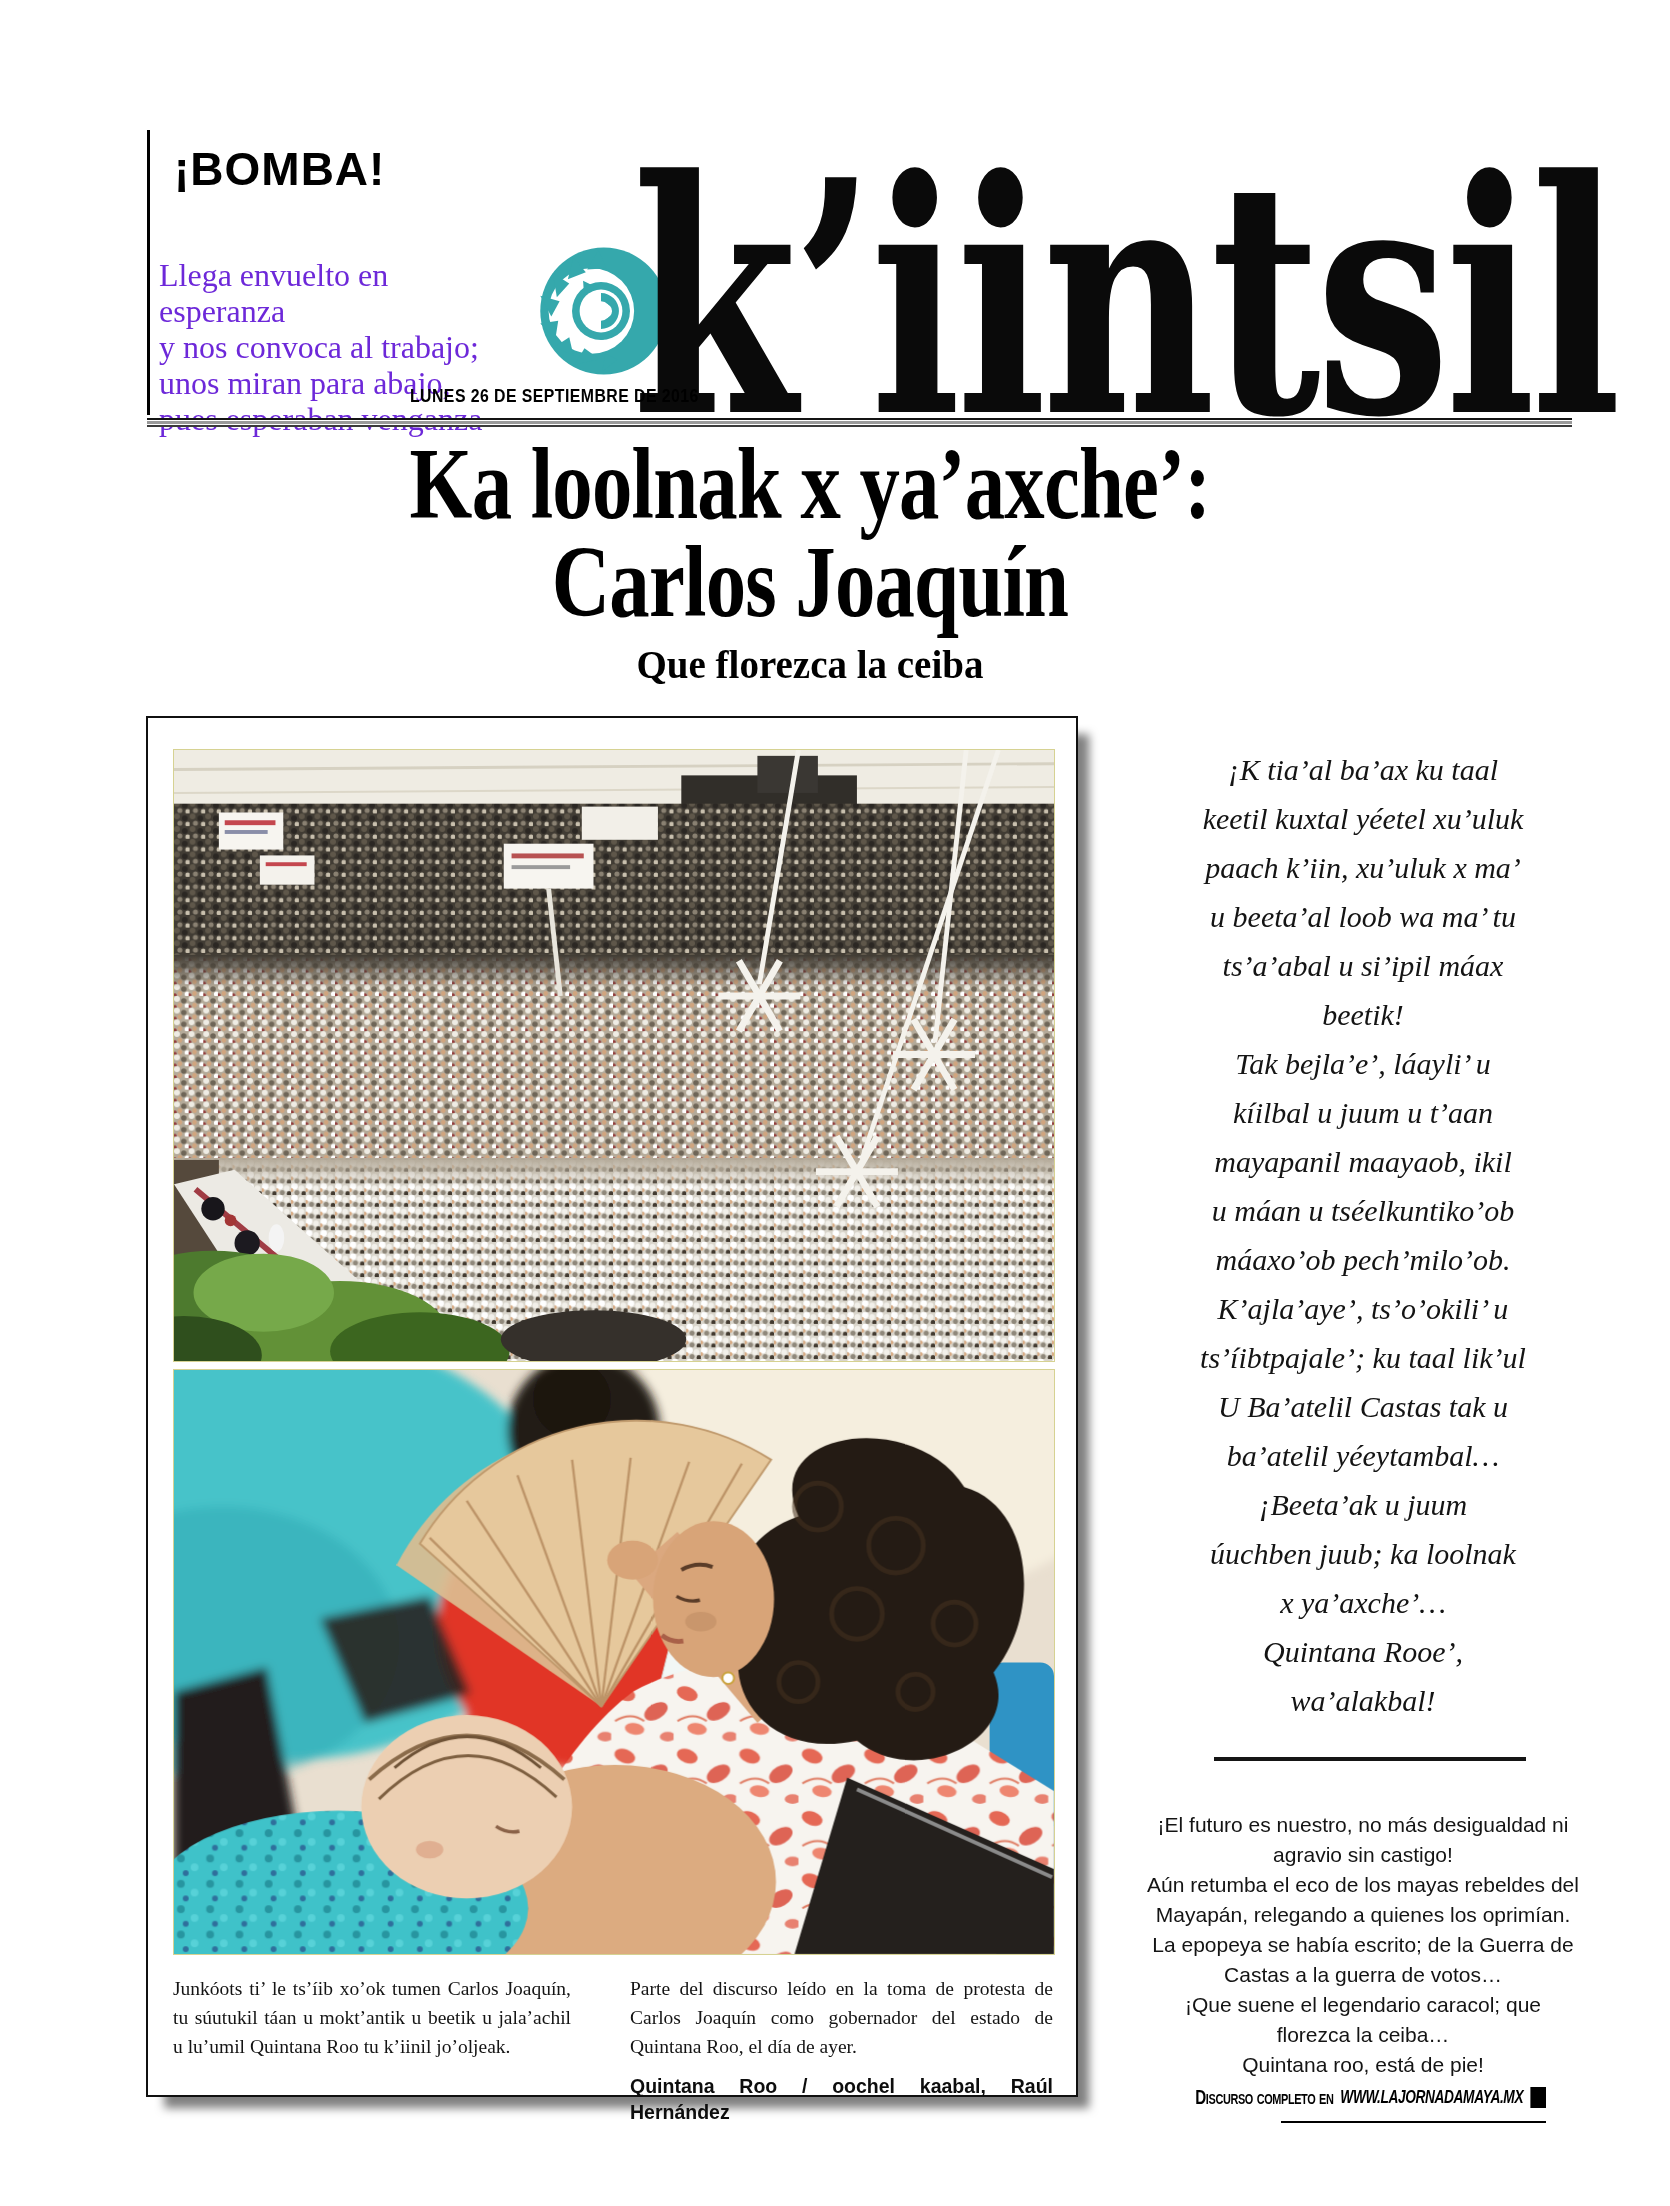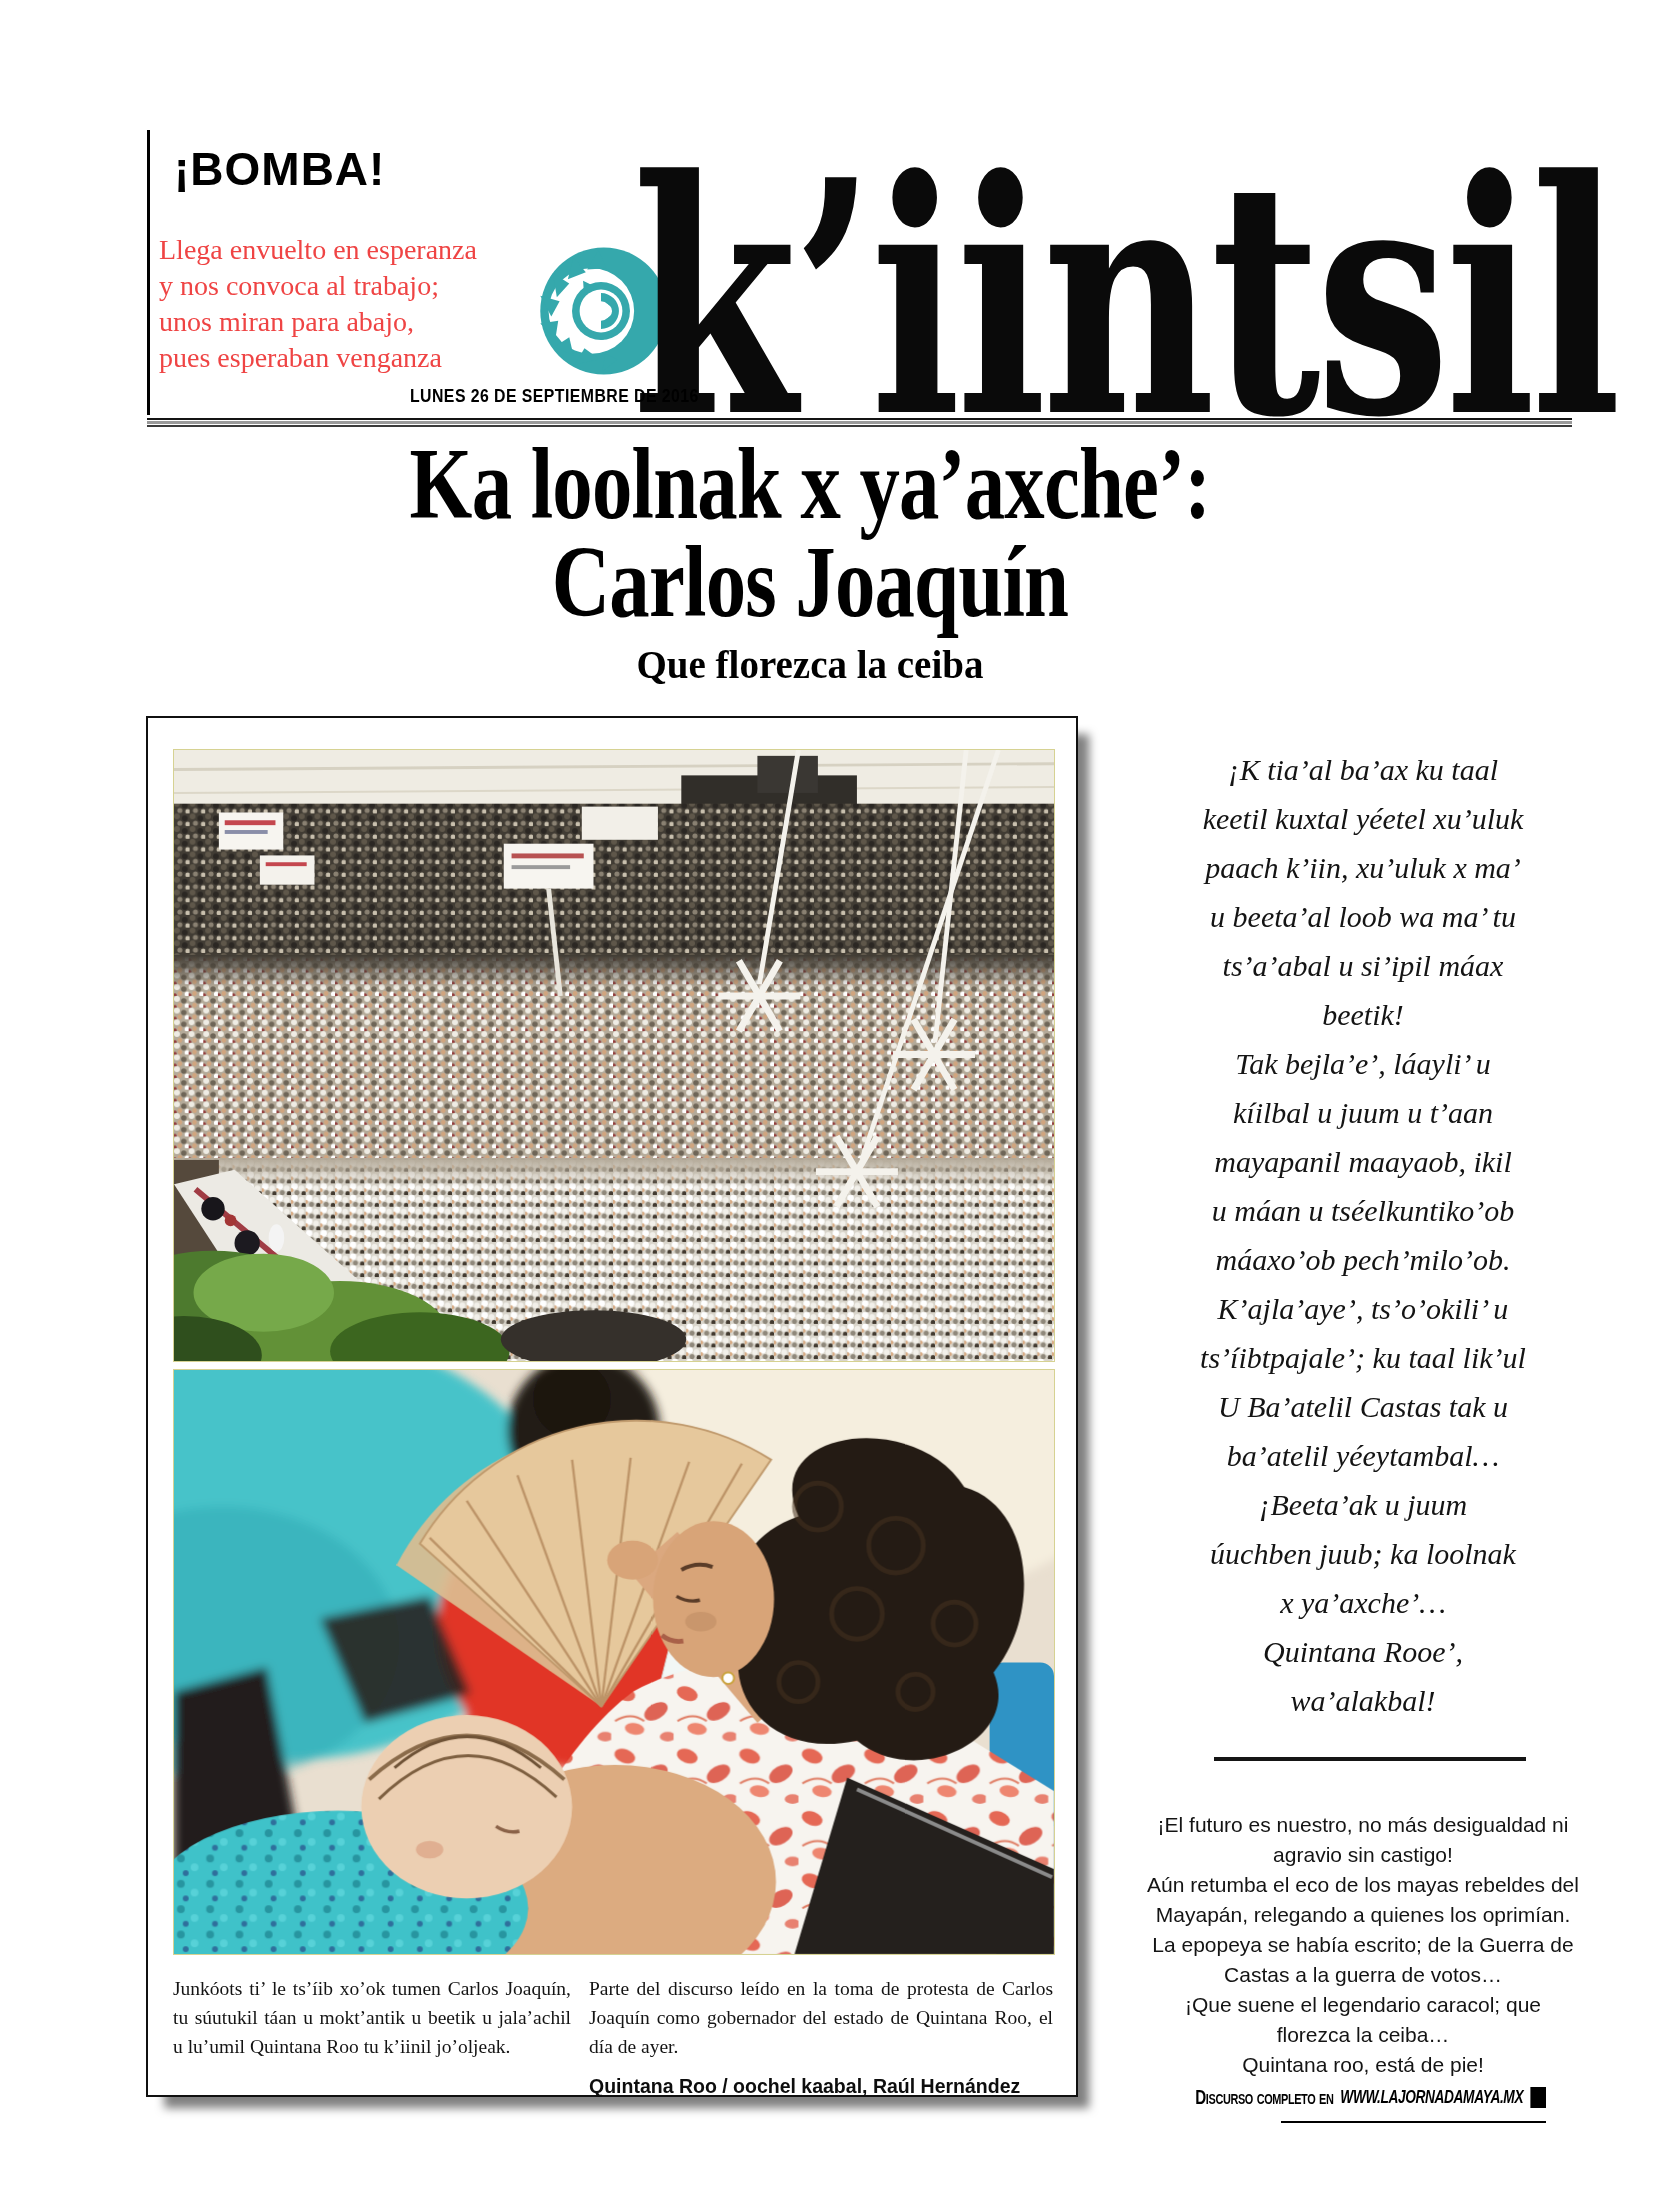--- a/index.html
+++ b/index.html
@@ -4,21 +4,21 @@
 <style>
   html,body{margin:0;padding:0;background:#ffffff;}
   .page{position:relative;width:1671px;height:2207px;background:#fff;overflow:hidden;
         font-family:"Liberation Serif",serif;color:#111;}
   .abs{position:absolute;}
 
   
   .mast-rule{left:147px;top:130px;width:2.9px;height:285px;background:#000;}
   .bomba-title{left:174px;top:142px;font-family:"Liberation Sans",sans-serif;font-weight:bold;
                font-size:46px;letter-spacing:1px;color:#000;}
-  .bomba-text{left:159px;top:232px;width:336px;font-size:28px;line-height:36px;color:#ef4444;}
+  .bomba-text{left:159px;top:257px;width:336px;font-size:32px;line-height:36px;color:#6d28d9;}
   .sun-wrap{left:532px;top:242px;width:138px;height:138px;}
   .logo-text{left:632px;top:138px;font-family:"DejaVu Serif",serif;font-weight:bold;
              font-size:322px;line-height:322px;letter-spacing:-0.02em;color:#0a0a0a;
              transform:scaleX(.74);transform-origin:left top;white-space:nowrap;}
   .date-line{left:410px;top:386px;font-family:"Liberation Sans",sans-serif;font-weight:bold;
              font-size:18px;letter-spacing:0.5px;transform:scaleX(.88);transform-origin:left top;
              color:#000;white-space:nowrap;}
   .divider{left:147px;top:418px;width:1425px;height:8.8px;
            background:linear-gradient(#141414 0 2px,#fff 2px 2.9px,#9a9a9a 2.9px 5.9px,#fff 5.9px 6.8px,#3a3a3a 6.8px 8.8px);}
 
@@ -30,21 +30,21 @@
 
   
   .frame{left:146px;top:716px;width:928px;height:1377px;background:#fff;border:2px solid #101010;
          box-shadow:14.6px 14.6px 8.8px -2.9px rgba(0,0,0,.5);}
   .photo{position:absolute;border:1px solid #d6d292;overflow:hidden;}
   .photo1{left:25px;top:31px;width:880px;height:611px;}
   .photo2{left:25px;top:651px;width:880px;height:584px;}
   .photo svg{display:block;}
 
   
-  .captions{left:25px;top:1256px;width:880px;display:flex;gap:18px;position:absolute;}
+  .captions{left:25px;top:1256px;width:880px;display:flex;gap:59px;position:absolute;}
   .cap-col1{width:398px;flex:0 0 398px;}
   .cap-col2{flex:1;}
   .cap-text{font-size:19.5px;line-height:29px;text-align:justify;margin:0;color:#141414;}
   .cap-credit{font-family:"Liberation Sans",sans-serif;font-weight:bold;font-size:19.5px;
               line-height:26px;text-align:justify;margin:11.7px 0 0 0;color:#0d0d0d;}
 
   
   .quote{left:1129px;top:745px;width:468px;text-align:center;font-style:italic;
          font-size:30px;line-height:49px;color:#141414;}
   .quote-rule{left:1214px;top:1757px;width:312px;height:3.9px;background:#151515;}

